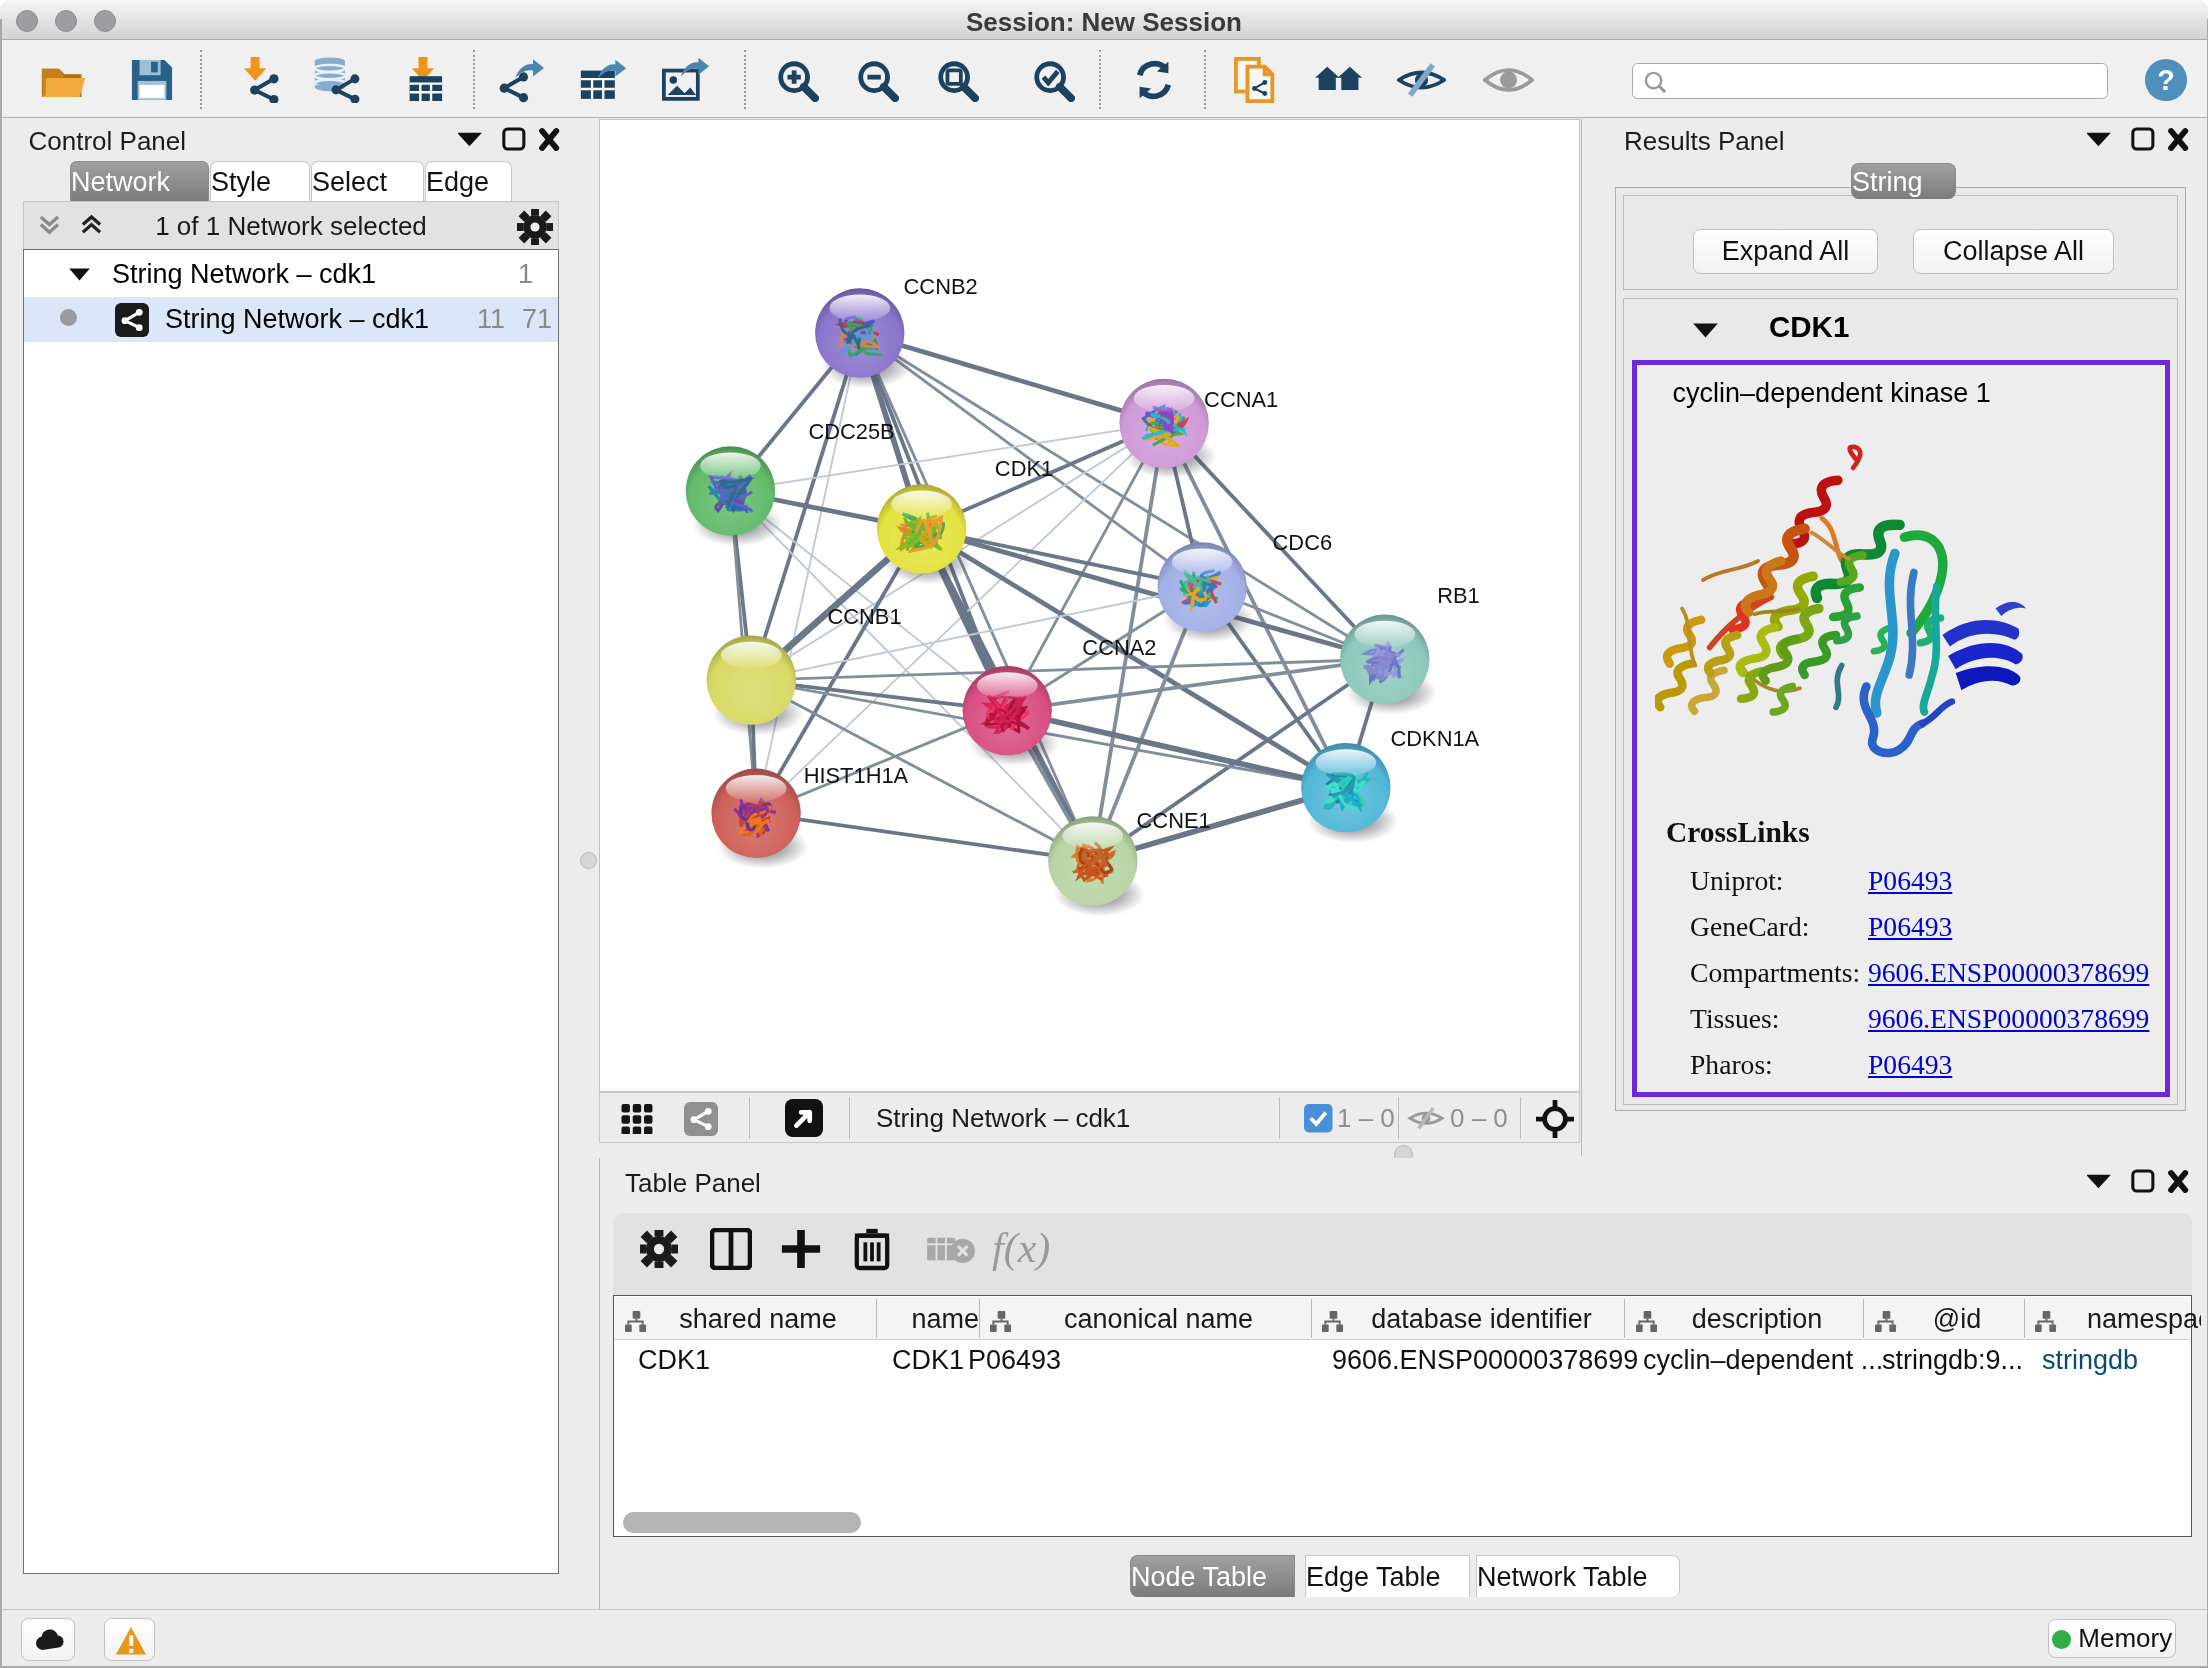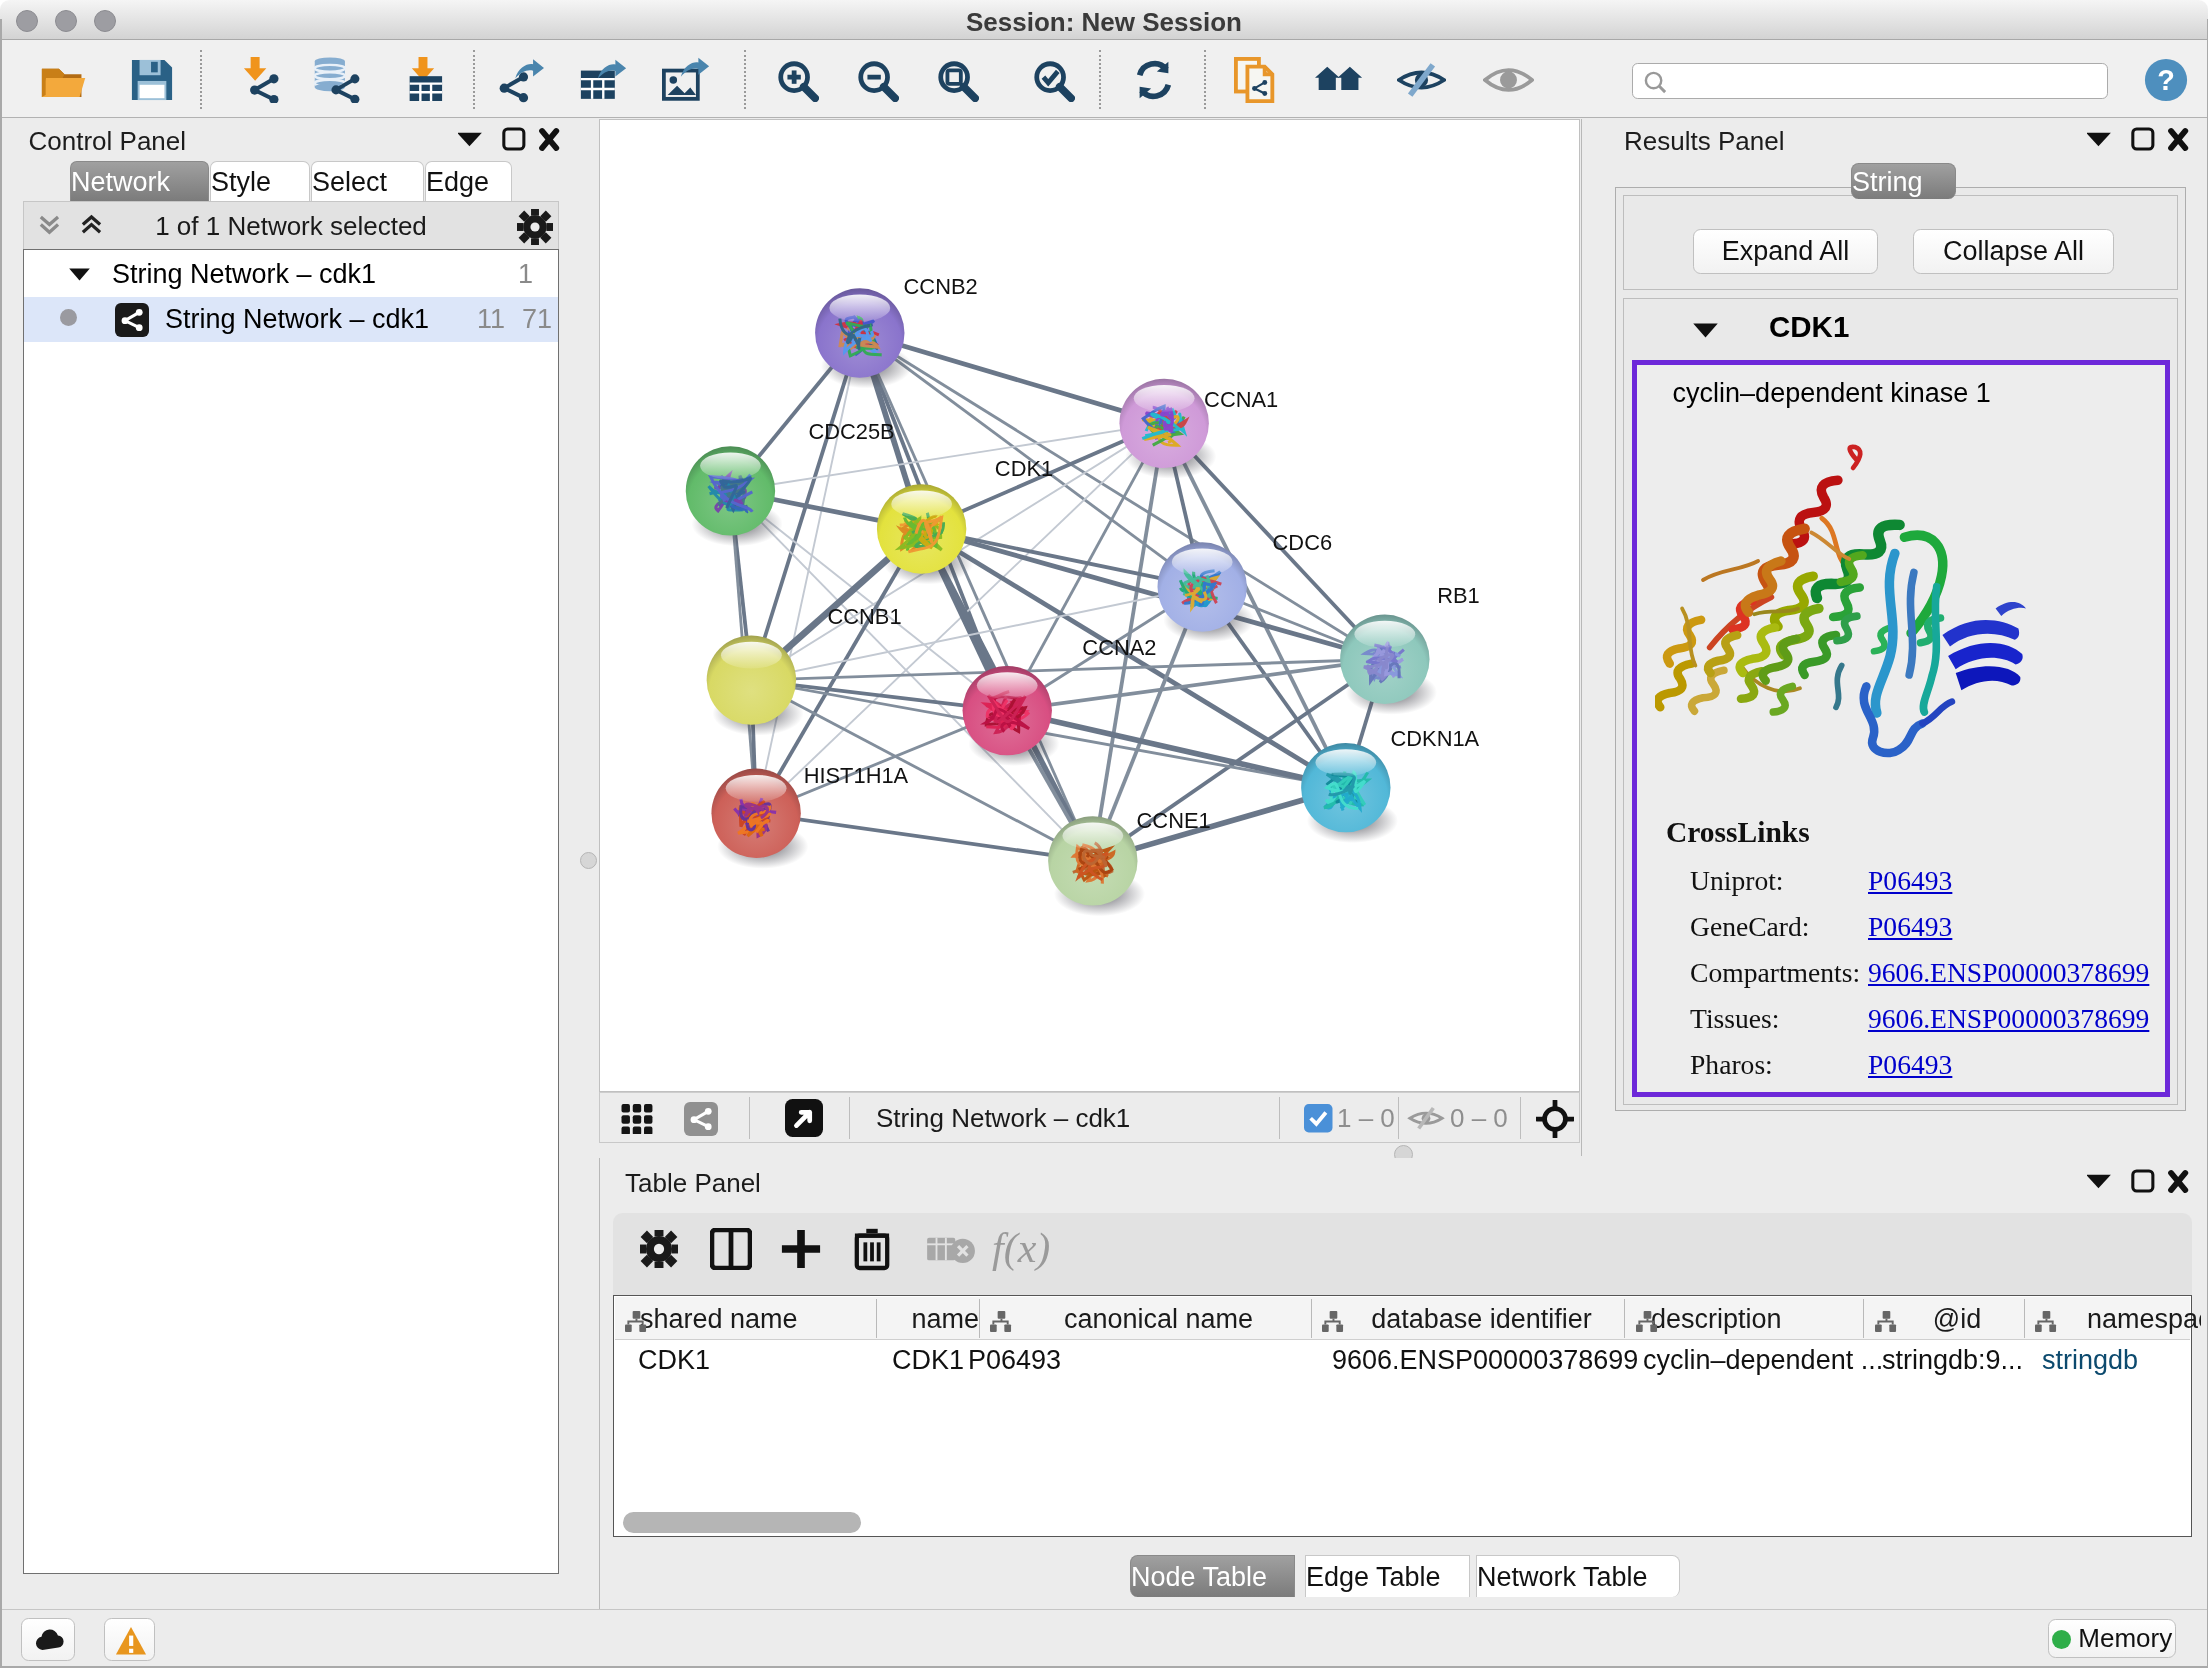--- a/index.html
+++ b/index.html
@@ -734,21 +734,21 @@
         <line x1="20" y1="4" x2="20" y2="28"></line>
       </g>
     <circle cx="38" cy="18" r="13" fill="#a8a8a8"></circle>
     <path d="M33 13 L43 23 M43 13 L33 23" stroke="#e2e2e2" stroke-width="3.4"></path>
   </svg>
   <span style="position:absolute;left:379px;top:11.4px;font-family:'Liberation Serif',serif;font-style:italic;font-size:42px;color:#9a9a9a">f(x)</span>
 </div>
 
 <div class="abs" style="left:613px;top:1295px;width:1579px;height:242px;background:#fff;border:1.9px solid #555"></div>
 <div class="abs" style="left:615px;top:1297px;width:1575px;height:43px;background:#f4f4f4;border-bottom:1px solid #cfcfcf"></div>
-<div class="abs" style="left:613px;top:1304px;width:263px;text-align:left;font-size:27px;color:#1a1a1a"><span style="margin-left:27px">shared name</span></div>
+<div class="abs" style="left:613px;top:1304px;width:263px;text-align:center;font-size:27px;color:#1a1a1a"><span style="margin-left:27px">shared name</span></div>
 <svg style="position:absolute;left:625px;top:1311px" width="22" height="22" viewBox="0 0 23 23">
     <rect x="8" y="0" width="8" height="8" rx="1" fill="#666"></rect>
     <rect x="0" y="14" width="7" height="8" rx="1" fill="#666"></rect>
     <rect x="15" y="14" width="7" height="8" rx="1" fill="#666"></rect>
     <path d="M12 8 L12 11 M3.5 14 L3.5 11 L18.5 11 L18.5 14" fill="none" stroke="#666" stroke-width="2"></path>
   </svg>
 <div class="abs" style="left:876px;top:1299px;height:39px;border-left:1px solid #b9b9b9"></div>
 <div class="abs" style="left:876px;top:1304px;width:103px;text-align:right;font-size:27px;color:#1a1a1a"><span style="margin-left:23px">name</span></div>
 <div class="abs" style="left:979px;top:1299px;height:39px;border-left:1px solid #b9b9b9"></div>
 <div class="abs" style="left:979px;top:1304px;width:332px;text-align:center;font-size:27px;color:#1a1a1a"><span style="margin-left:27px">canonical name</span></div>
@@ -760,21 +760,21 @@
   </svg>
 <div class="abs" style="left:1311px;top:1299px;height:39px;border-left:1px solid #b9b9b9"></div>
 <div class="abs" style="left:1311px;top:1304px;width:314px;text-align:center;font-size:27px;color:#1a1a1a"><span style="margin-left:27px">database identifier</span></div>
 <svg style="position:absolute;left:1322px;top:1311px" width="22" height="22" viewBox="0 0 23 23">
     <rect x="8" y="0" width="8" height="8" rx="1" fill="#666"></rect>
     <rect x="0" y="14" width="7" height="8" rx="1" fill="#666"></rect>
     <rect x="15" y="14" width="7" height="8" rx="1" fill="#666"></rect>
     <path d="M12 8 L12 11 M3.5 14 L3.5 11 L18.5 11 L18.5 14" fill="none" stroke="#666" stroke-width="2"></path>
   </svg>
 <div class="abs" style="left:1624px;top:1299px;height:39px;border-left:1px solid #b9b9b9"></div>
-<div class="abs" style="left:1624px;top:1304px;width:239px;text-align:left;font-size:27px;color:#1a1a1a"><span style="margin-left:27px">description</span></div>
+<div class="abs" style="left:1624px;top:1304px;width:239px;text-align:center;font-size:27px;color:#1a1a1a"><span style="margin-left:27px">description</span></div>
 <svg style="position:absolute;left:1636px;top:1311px" width="22" height="22" viewBox="0 0 23 23">
     <rect x="8" y="0" width="8" height="8" rx="1" fill="#666"></rect>
     <rect x="0" y="14" width="7" height="8" rx="1" fill="#666"></rect>
     <rect x="15" y="14" width="7" height="8" rx="1" fill="#666"></rect>
     <path d="M12 8 L12 11 M3.5 14 L3.5 11 L18.5 11 L18.5 14" fill="none" stroke="#666" stroke-width="2"></path>
   </svg>
 <div class="abs" style="left:1863px;top:1299px;height:39px;border-left:1px solid #b9b9b9"></div>
 <div class="abs" style="left:1863px;top:1304px;width:161px;text-align:center;font-size:27px;color:#1a1a1a"><span style="margin-left:27px">@id</span></div>
 <svg style="position:absolute;left:1875px;top:1311px" width="22" height="22" viewBox="0 0 23 23">
     <rect x="8" y="0" width="8" height="8" rx="1" fill="#666"></rect>

